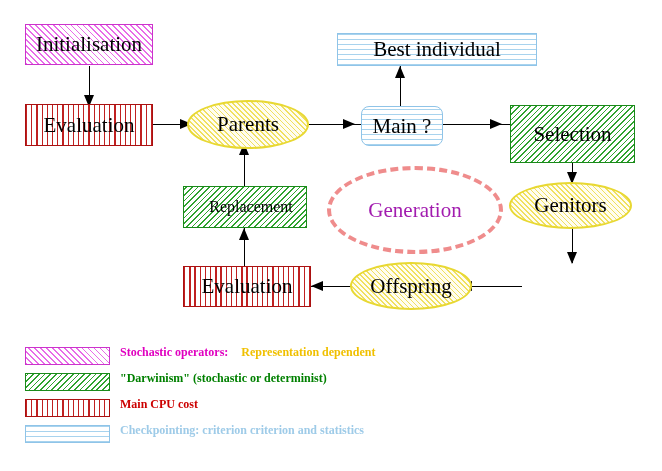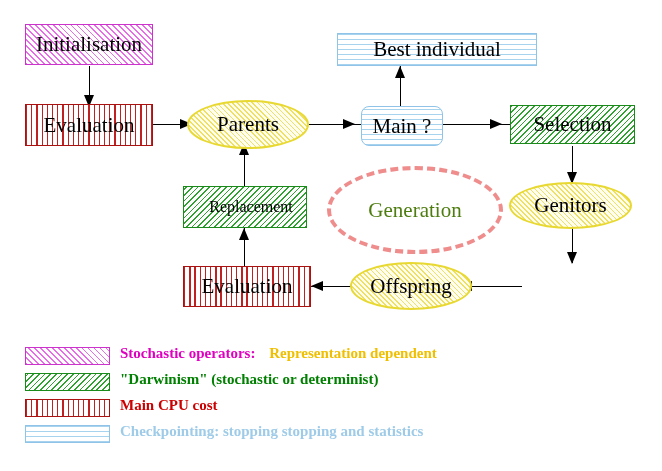--- a/index.html
+++ b/index.html
@@ -107,39 +107,39 @@
 
   
   #generation-ellipse {
     position: absolute;
     box-sizing: border-box;
     border: 4px dashed #ef8c8c;
     border-radius: 50%;
     display: flex;
     align-items: center;
     justify-content: center;
-    color: #4d7c0f;
+    color: #a21caf;
     z-index: 1;
     background: transparent;
   }
 
   
   .legend-swatch {
     position: absolute;
     box-sizing: border-box;
     width: 85px;
     height: 18px;
     z-index: 3;
   }
   .legend-text {
     position: absolute;
     left: 120px;
     white-space: nowrap;
     font-weight: bold;
-    font-size: 15px;
+    font-size: 12px;
     z-index: 3;
   }
 </style>
 </head>
 <body>
 
 <div id="canvas">
 
   <div class="ln ln-v" style="left:89px; top:66px; height:38px;"></div>
   <div class="arrowhead ah-down" style="left:84px; top:95px;"></div>
@@ -187,21 +187,21 @@
   </div>
 
   <div class="node fill-blue" id="node-best-individual" style="left:291px; top:33px; width:200px; height:33px; font-size:21px;margin-left:46px;">
     <span>Best individual</span>
   </div>
 
   <div class="node fill-blue rounded" id="node-stop" style="left:361px; top:106px; width:82px; height:40px; font-size:21px;">
     <span>Main ?</span>
   </div>
 
-  <div class="node fill-green" id="node-selection" style="left:510px; top:105px; width:125px; height:39px; font-size:21px;">
+  <div class="node fill-green" id="node-selection" style="left:510px; top:105px; width:125px; height:58px; font-size:21px;">
     <span>Selection</span>
   </div>
 
   <div class="node fill-yellow ellipse" id="node-genitors" style="left:509px; top:182px; width:123px; height:47px; font-size:21px;justify-content:center;">
     <span>Genitors</span>
   </div>
 
 
   <div class="node fill-yellow ellipse" id="node-offspring" style="left:350px; top:262px; width:122px; height:48px; font-size:21px;text-align:right;">
     <span>Offspring</span>
@@ -225,15 +225,15 @@
     <span style="color:#f0c000; margin-left:10px;">Representation dependent</span>
   </div>
 
   <div class="legend-swatch fill-green" style="left:25px; top:373px;"></div>
   <div class="legend-text" style="top:371px; color:#008000;">"Darwinism" (stochastic or determinist)</div>
 
   <div class="legend-swatch fill-red" style="left:25px; top:399px;"></div>
   <div class="legend-text" style="top:397px; color:#cc0000;">Main CPU cost</div>
 
   <div class="legend-swatch fill-blue" style="left:25px; top:425px;"></div>
-  <div class="legend-text" style="top:423px; color:#9ecbe8;">Checkpointing: stopping stopping and statistics</div>
+  <div class="legend-text" style="top:423px; color:#9ecbe8;">Checkpointing: criterion criterion and statistics</div>
 
 </div>
 
 </body></html>

